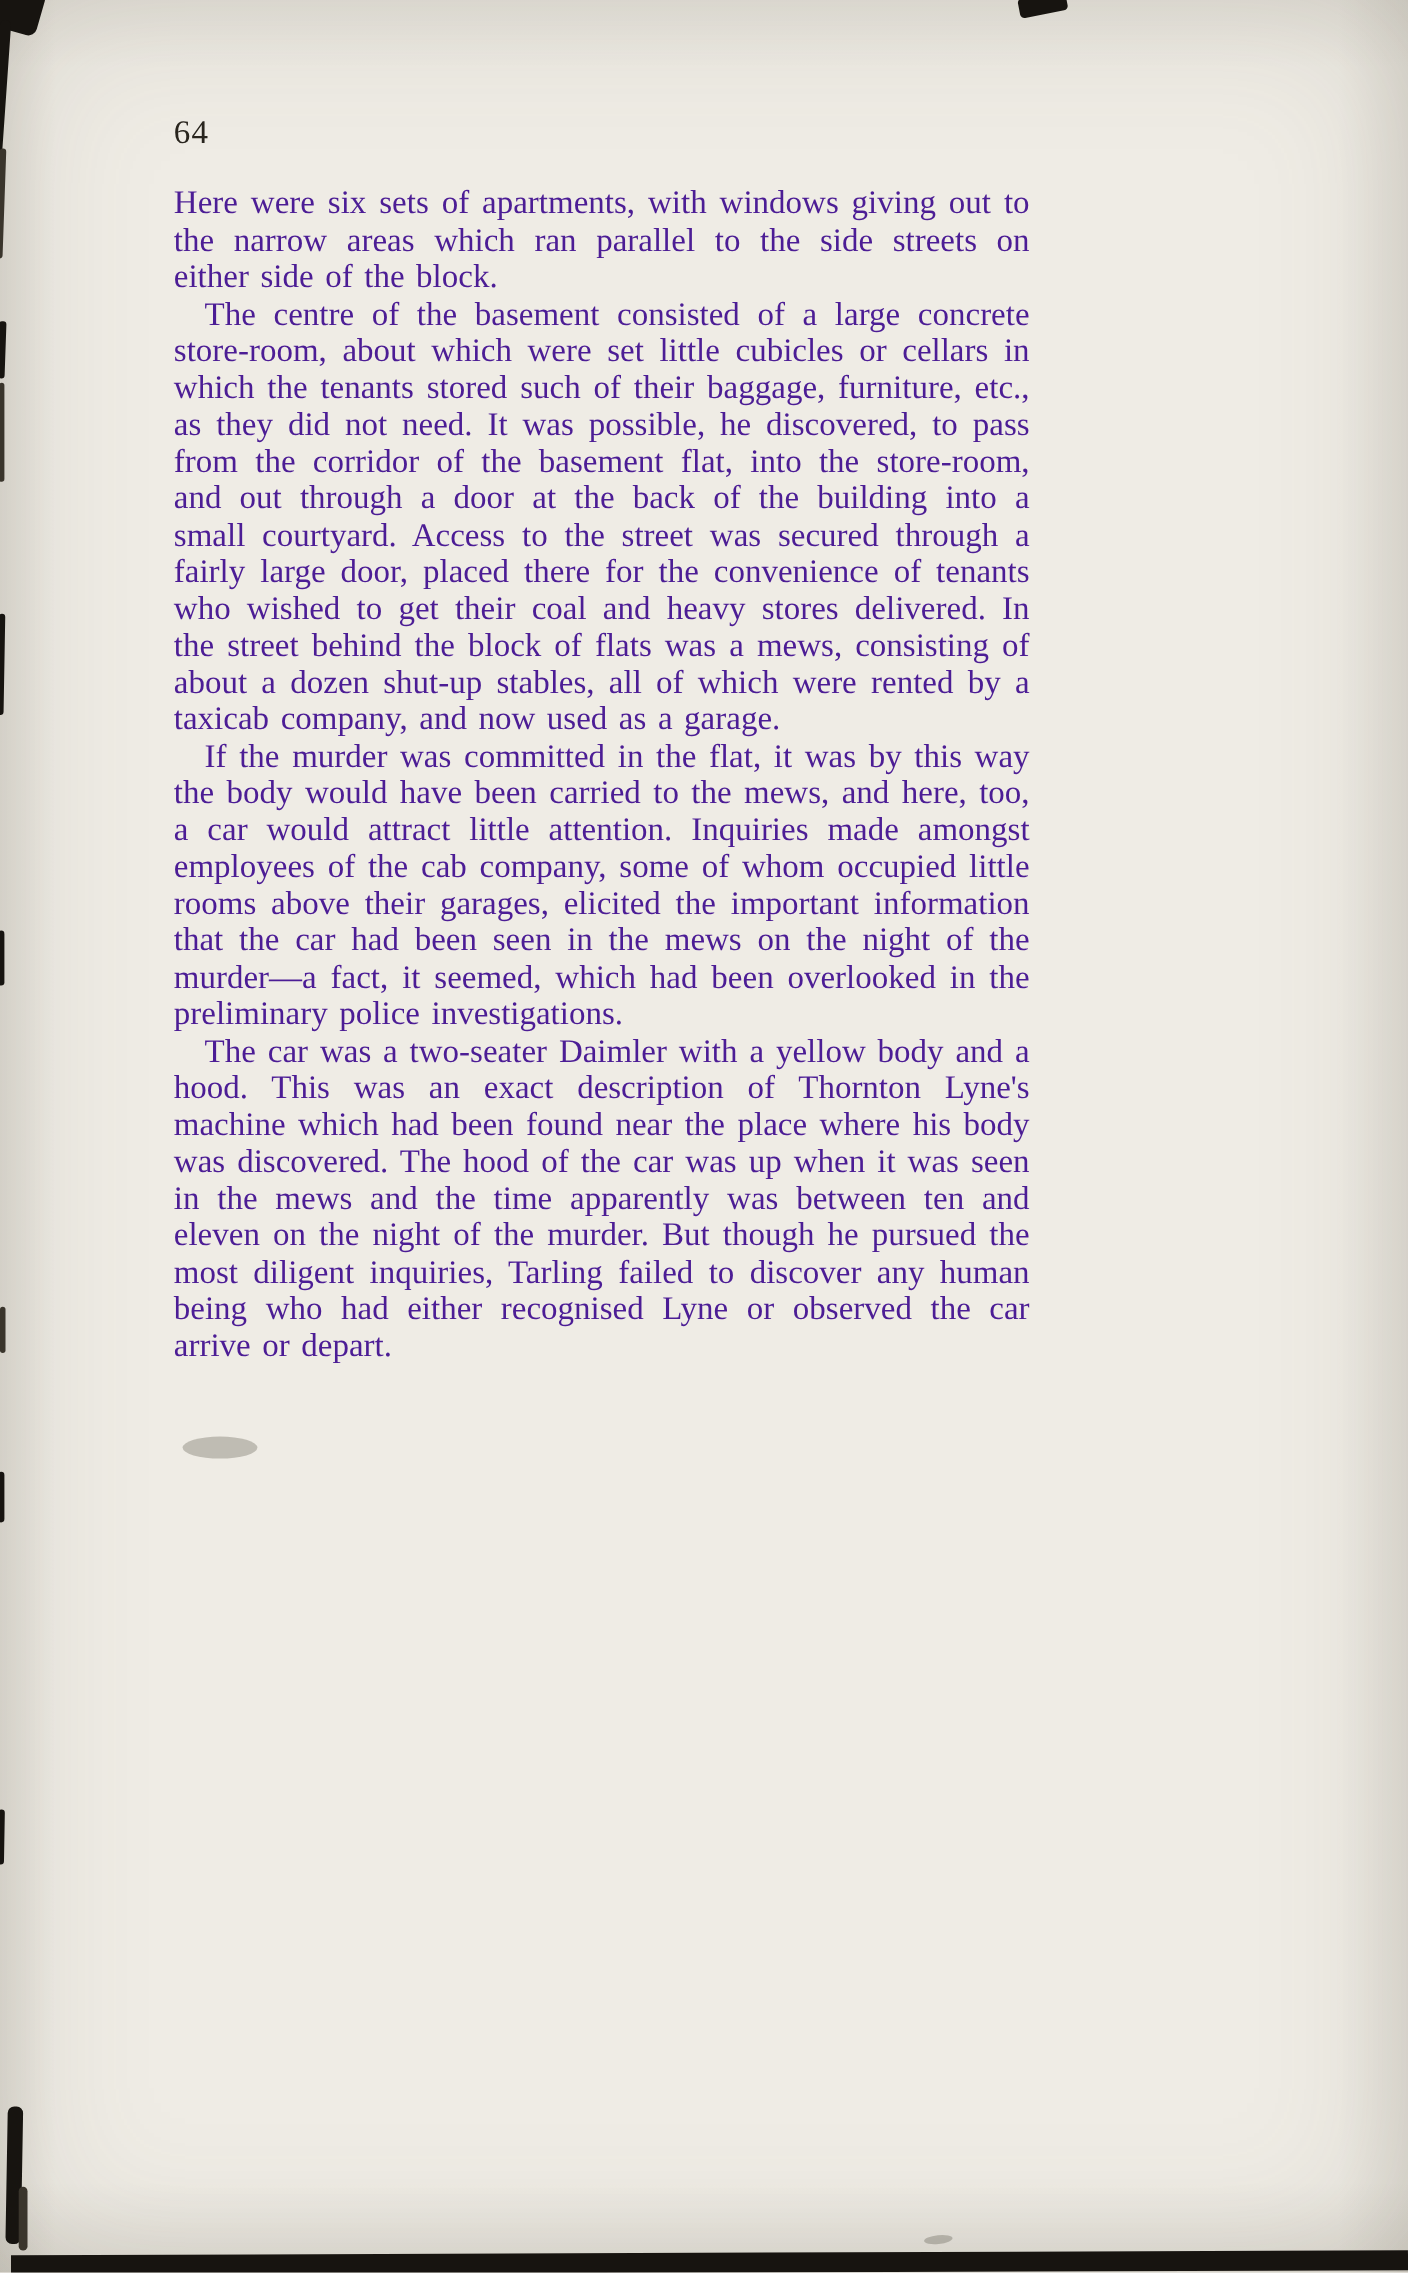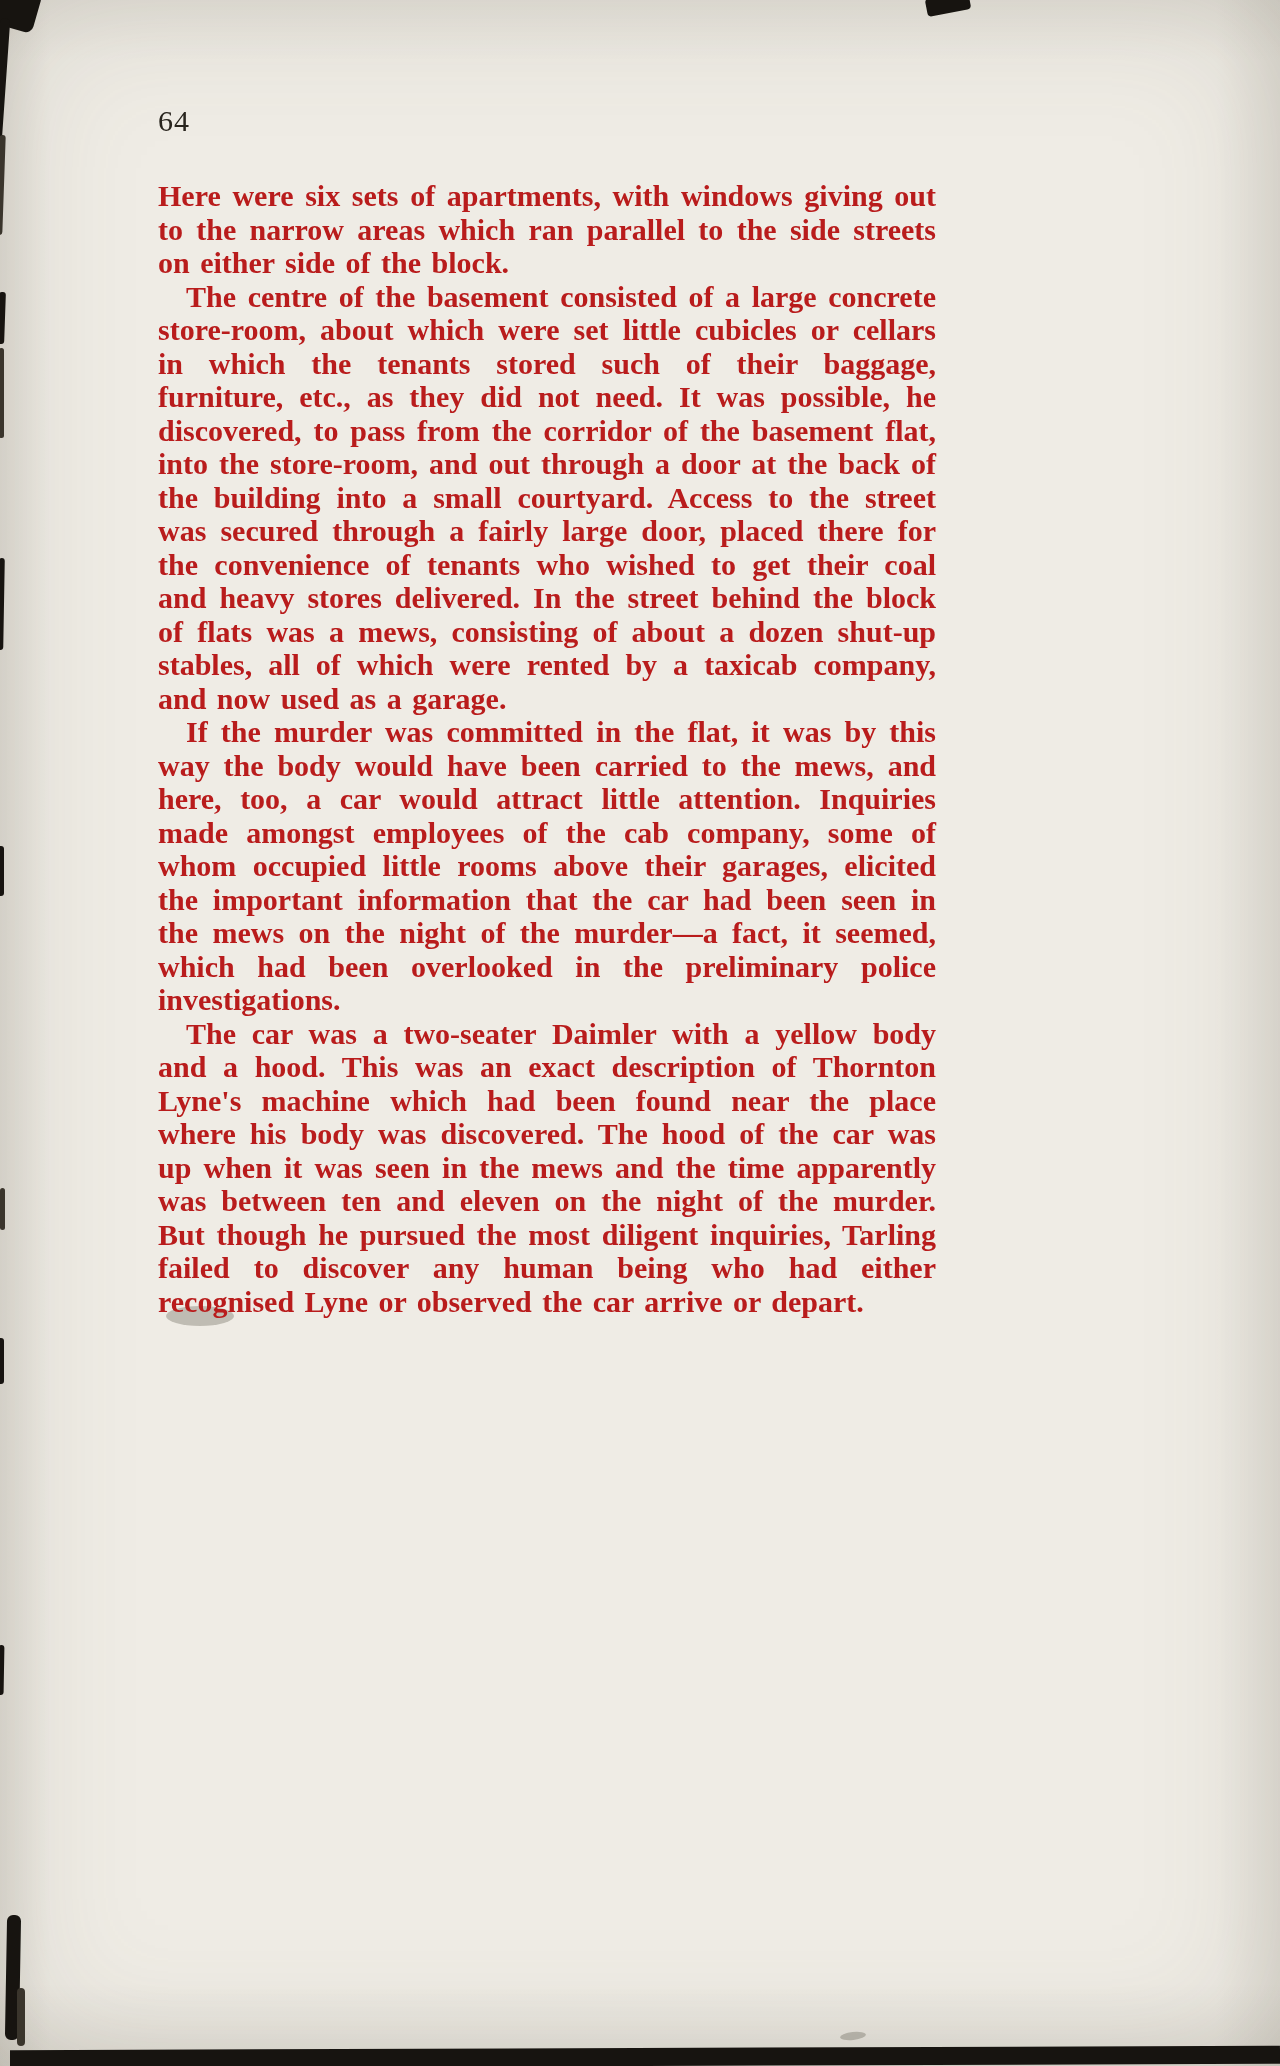--- a/index.html
+++ b/index.html
@@ -23,44 +23,44 @@
   }
   .content {
     position: absolute;
     left: 158px;
     top: 104px;
     width: 778px;
     color: #29251e;
   }
   .header-row {
     display: flex;
-    align-items: flex-end;
-    margin-bottom: 41px;
+    align-items: flex-start;
+    margin-bottom: 30px;
+    flex-direction: column;
   }
   .page-number {
     font-size: 30px;
     width: 145px;
     letter-spacing: 1px;
   }
   .running-title {
     font-size: 29px;
     letter-spacing: 3px;
     flex: 1;
     text-align: center;
     padding-right: 155px;
     white-space: nowrap;
   }
   .body-text p {
     margin: 0;
     font-size: 30px;
     line-height: 33.5px;
     text-align: justify;
     word-spacing: 3px;
-    color: #b91c1c;
-    font-weight: bold;
+    color: #4c1d95;
   }
   .body-text p + p { text-indent: 28px; }
 
   .mark {
     position: absolute;
     background: #171410;
   }
   .mark.soft { background: #3a352c; }
   .smudge {
     position: absolute;

